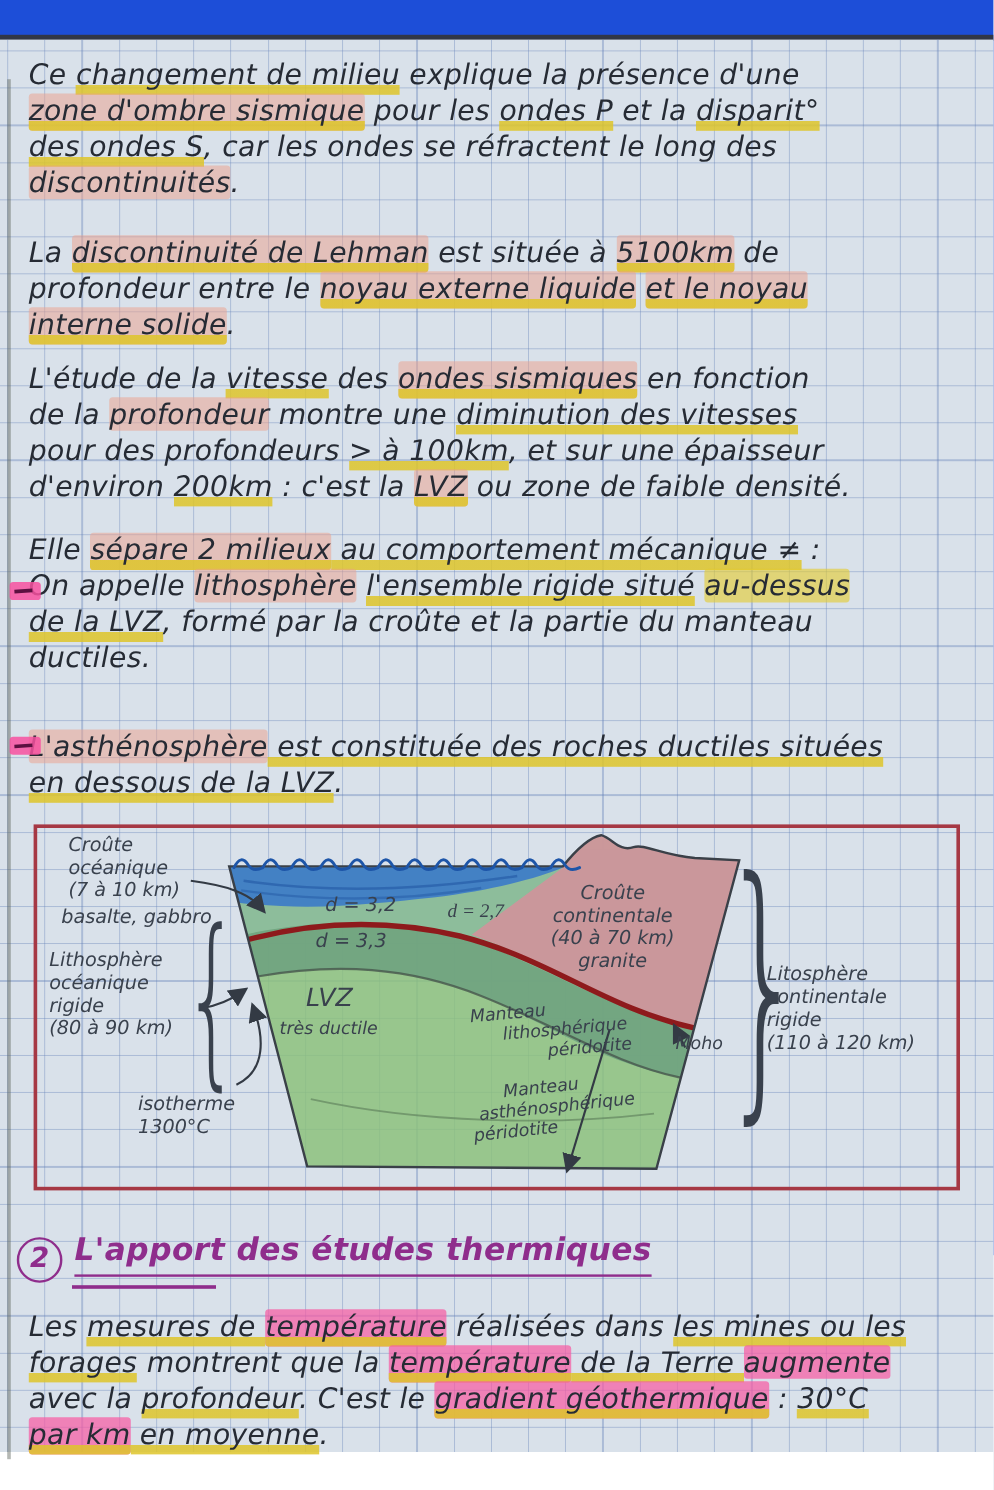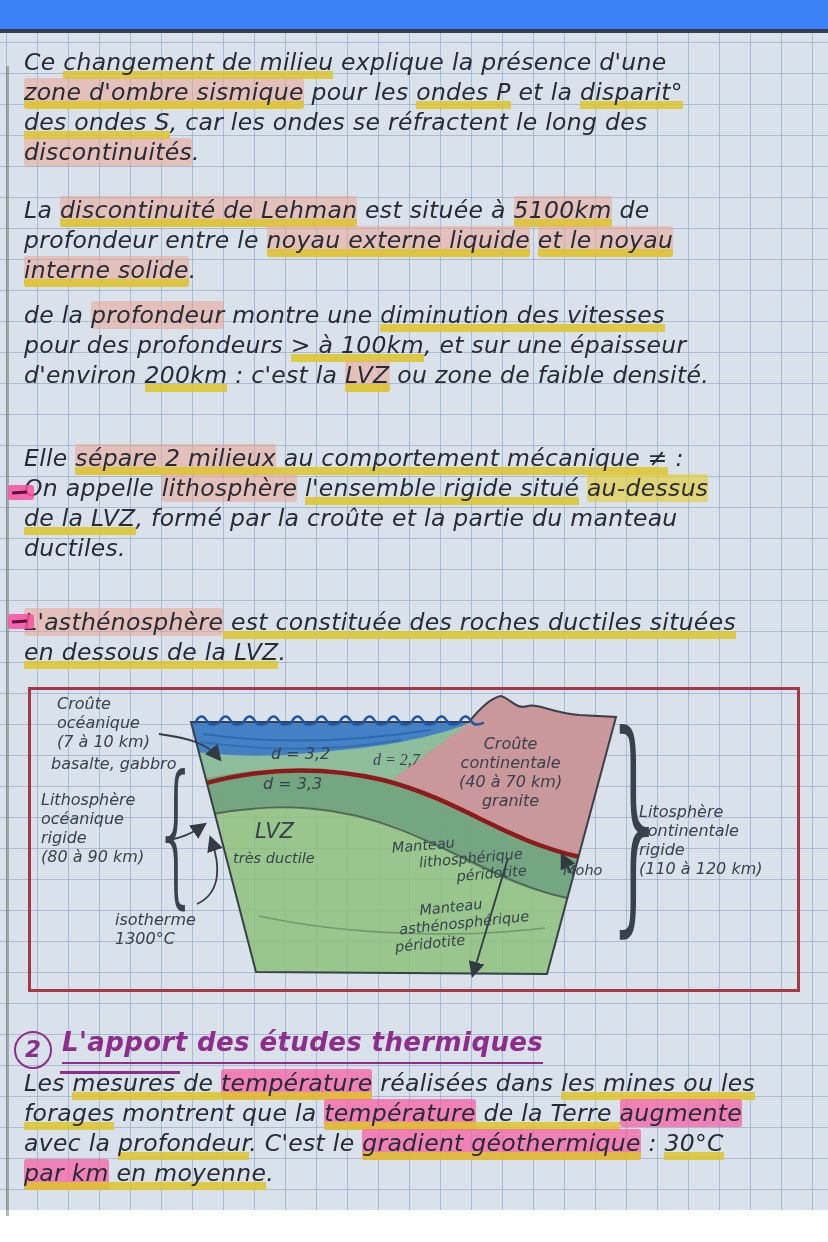--- a/index.html
+++ b/index.html
@@ -1,18 +1,18 @@
 <!DOCTYPE html>
 <html><head>
 <meta charset="utf-8">
 <style>
   html,body{margin:0;padding:0;}
   body{width:828px;height:1242px;background:#ffffff;overflow:hidden;
        font-family:"DejaVu Sans",sans-serif;}
-  .photo{position:relative;width:828px;height:1046px;background:#3b82f6;}
+  .photo{position:relative;width:828px;height:1046px;background:#1d4ed8;}
   
   .paper{position:absolute;left:0;top:33px;width:828px;height:1177px;
     background-color:#d9e1ea;
     background-image:
       repeating-linear-gradient(to right, rgba(96,126,182,.38) 0 1px, transparent 1px 31px),
       repeating-linear-gradient(to bottom, rgba(96,126,182,.38) 0 1px, transparent 1px 31px);
     background-position:6px 9px;}
   .page-top-edge{position:absolute;left:0;top:29px;width:828px;height:5px;background:#35342f;opacity:.85;}
   .page-left-edge{position:absolute;left:6px;top:33px;width:3px;height:1150px;background:#5c6159;opacity:.45;}
 
@@ -64,20 +64,21 @@
         <div class="hline"><span class="hl-s ul-y">zone d'ombre sismique</span><span> pour les </span><span class="ul-y">ondes P</span><span> et la </span><span class="ul-y">disparit°</span></div>
         <div class="hline"><span class="ul-y">des ondes S</span><span>, car les ondes se réfractent le long des</span></div>
         <div class="hline"><span class="hl-s">discontinuités</span><span>.</span></div>
       </div>
     <div class="hw" style="top:162px;">
         <div class="hline"><span>La </span><span class="hl-s ul-y">discontinuité de Lehman</span><span> est située à </span><span class="hl-s ul-y">5100km</span><span> de</span></div>
         <div class="hline"><span>profondeur entre le </span><span class="hl-s ul-y">noyau externe liquide</span><span> </span><span class="hl-s ul-y">et le noyau</span></div>
         <div class="hline"><span class="hl-s ul-y">interne solide</span><span>.</span></div>
       </div>
     <div class="hw" style="top:267px;">
+        <div class="hline"><span>L'étude de la </span><span class="ul-y">vitesse</span><span> des </span><span class="hl-s ul-y">ondes sismiques</span><span> en fonction</span></div>
         <div class="hline"><span>de la </span><span class="hl-s">profondeur</span><span> montre une </span><span class="ul-y">diminution des vitesses</span></div>
         <div class="hline"><span>pour des profondeurs </span><span class="ul-y">&gt; à 100km</span><span>, et sur une épaisseur</span></div>
         <div class="hline"><span>d'environ </span><span class="ul-y">200km</span><span> : c'est la </span><span class="hl-s ul-y">LVZ</span><span> ou zone de faible densité.</span></div>
       </div>
     <div class="hw" style="top:410px;">
         <div class="hline"><span>Elle </span><span class="hl-s ul-y">sépare 2 milieux</span><span class="ul-y"> au comportement mécanique ≠</span><span> :</span></div>
         <div class="hline"><span>On appelle </span><span class="hl-s">lithosphère</span><span> </span><span class="ul-y">l'ensemble rigide situé</span><span> </span><span class="hl-y">au-dessus</span></div>
         <div class="hline"><span class="ul-y">de la LVZ</span><span>, formé par la croûte et la partie du manteau</span></div>
         <div class="hline"><span>ductiles.</span></div>
       </div>
@@ -168,20 +169,20 @@
         </div>
       <div class="brace" style="left:122px;top:52px;font-size:148px;transform:scale(.5,1.05);transform-origin:left top;">{</div>
       <div class="brace" style="left:570px;top:-4px;font-size:222px;transform:scale(.5,1.05);transform-origin:left top;">}</div>
     </div>
 
     <div class="heading" style="top:994px;">
       <span class="num">2</span><span class="txt">L'apport des études thermiques</span>
       <div class="under2"></div>
     </div>
 
-    <div class="hw" style="top:1035px;font-style:italic;">
+    <div class="hw" style="top:1057px;font-style:italic;">
         <div class="hline"><span>Les </span><span class="ul-y">mesures de </span><span class="hl-r ul-y">température</span><span> réalisées dans </span><span class="ul-y">les mines ou les</span></div>
         <div class="hline"><span class="ul-y">forages</span><span> montrent que la </span><span class="hl-r ul-y">température</span><span class="ul-y"> de la Terre </span><span class="hl-r">augmente</span></div>
         <div class="hline"><span>avec la </span><span class="ul-y">profondeur</span><span>. C'est le </span><span class="hl-r ul-y">gradient géothermique</span><span> : </span><span class="ul-y">30°C</span></div>
         <div class="hline"><span class="hl-r ul-y">par km</span><span class="ul-y"> en moyenne</span><span>.</span></div>
       </div>
   </div>
 </div>
 
 </body></html>

